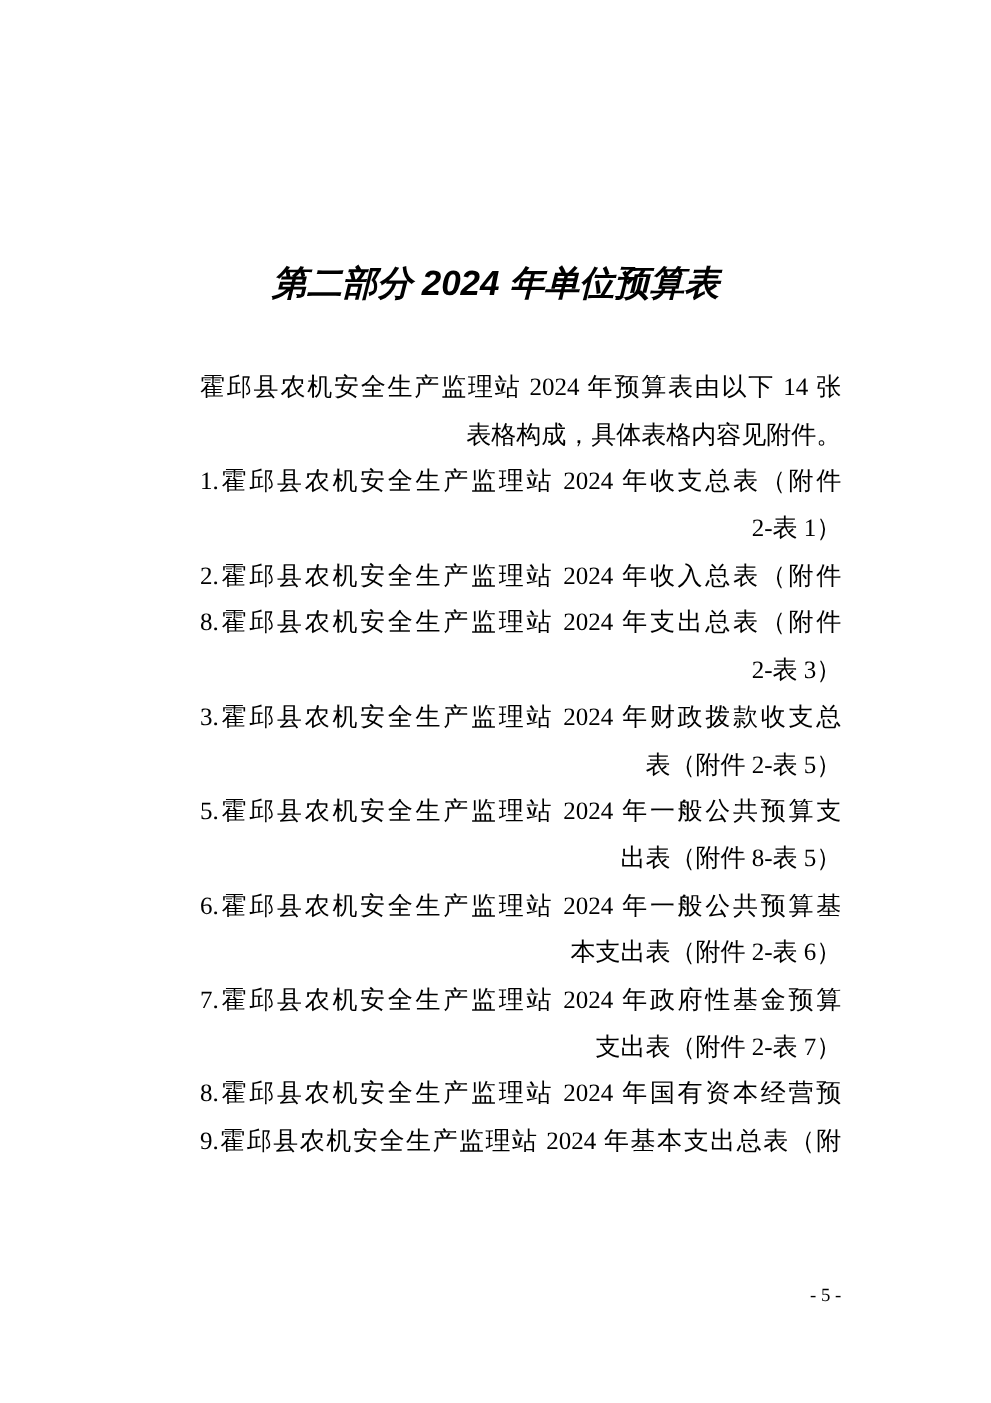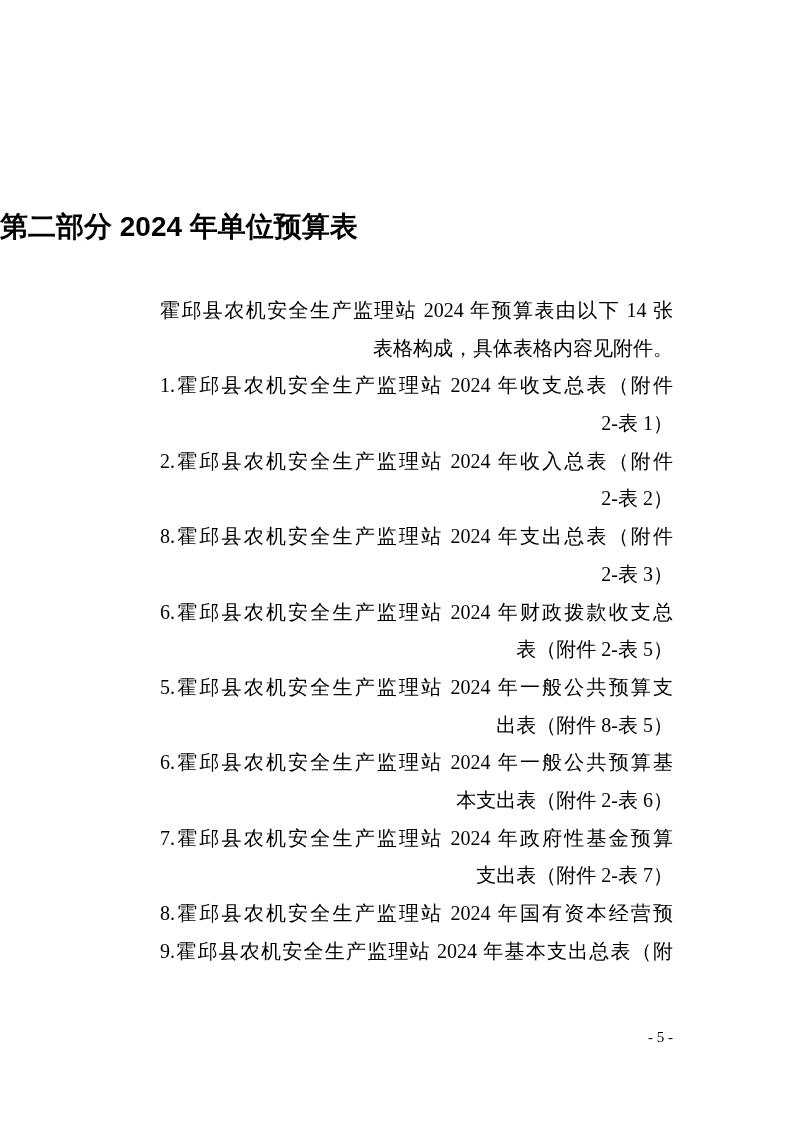--- a/index.html
+++ b/index.html
@@ -12,25 +12,26 @@
   .page {
     position: relative;
     width: 793px; height: 1122px;
     background: #ffffff;
     overflow: hidden;
   }
   .doc-title {
     position: absolute;
     top: 209px; left: 0; width: 100%;
     margin: 0;
-    text-align: left;
+    text-align: center;
     font-family: "Liberation Sans", "DejaVu Sans", sans-serif;
     font-weight: 700;
     font-size: 28px;
     line-height: 36px;
+    font-style: italic;
   }
   .body-text {
     position: absolute;
     left: 120px; top: 292px; width: 553px;
     font-size: 20px;
   }
   .line {
     height: 37.7px;
     line-height: 37.7px;
     text-align: right;
@@ -58,26 +59,25 @@
   <h1 class="doc-title">第二部分 2024 年单位预算表</h1>
 
   <div class="body-text">
     <div class="line just indent">霍邱县农机安全生产监理站 2024 年预算表由以下 14 张</div>
     <div class="line">表格构成，具体表格内容见附件。</div>
 
     <div class="line just indent">1.霍邱县农机安全生产监理站 2024 年收支总表（附件</div>
     <div class="line">2-表 1）</div>
 
     <div class="line just indent">2.霍邱县农机安全生产监理站 2024 年收入总表（附件</div>
-    <div class="line">2-表 2）</div>
 
     <div class="line just indent">8.霍邱县农机安全生产监理站 2024 年支出总表（附件</div>
     <div class="line">2-表 3）</div>
 
-    <div class="line just indent">6.霍邱县农机安全生产监理站 2024 年财政拨款收支总</div>
+    <div class="line just indent">3.霍邱县农机安全生产监理站 2024 年财政拨款收支总</div>
     <div class="line">表（附件 2-表 5）</div>
 
     <div class="line just indent">5.霍邱县农机安全生产监理站 2024 年一般公共预算支</div>
     <div class="line">出表（附件 8-表 5）</div>
 
     <div class="line just indent">6.霍邱县农机安全生产监理站 2024 年一般公共预算基</div>
     <div class="line">本支出表（附件 2-表 6）</div>
 
     <div class="line just indent">7.霍邱县农机安全生产监理站 2024 年政府性基金预算</div>
     <div class="line">支出表（附件 2-表 7）</div>

